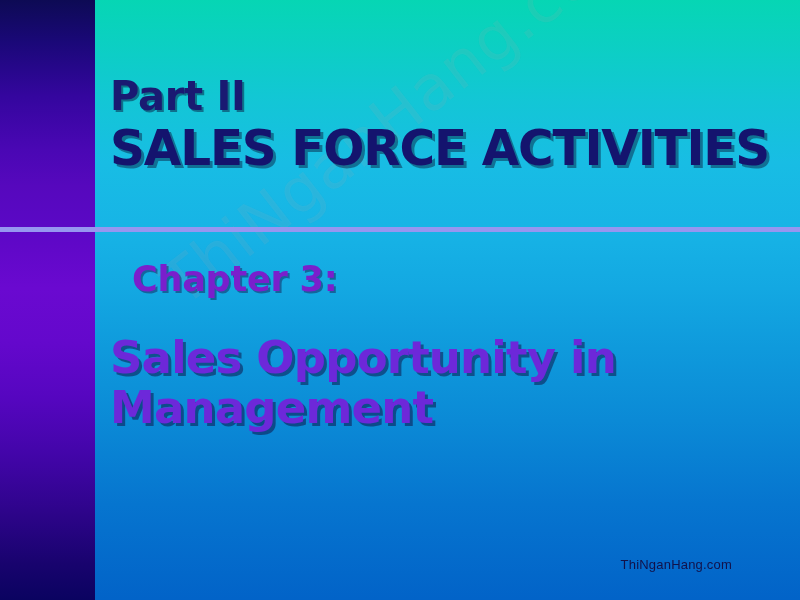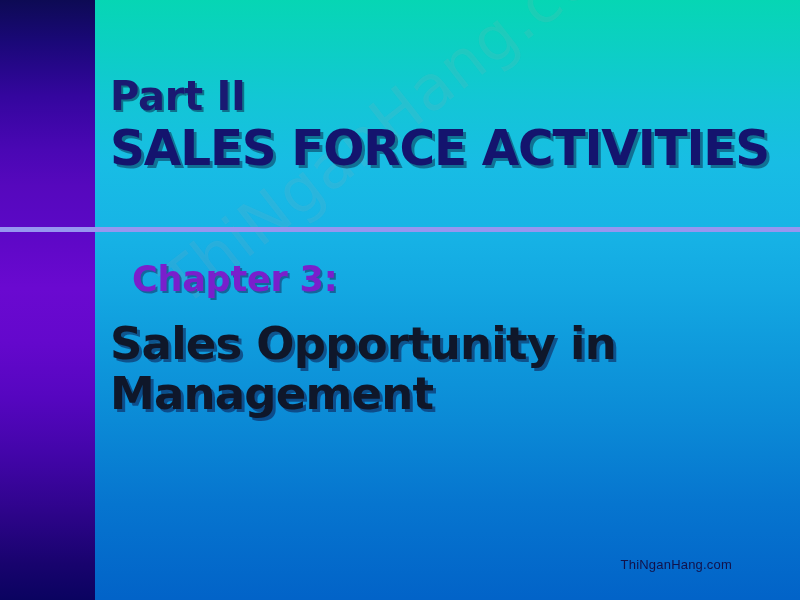--- a/index.html
+++ b/index.html
@@ -141,24 +141,24 @@
     font-size: 35px;
     font-weight: 700;
     color: #7a1fcc;
     line-height: 1.0;
     letter-spacing: -0.2px;
     text-shadow: 2px 2px 0 rgba(22, 8, 60, 0.42);
     white-space: nowrap;
     margin-left: 22px;
   }
   .chapter-title {
-    margin-top: 22px;
+    margin-top: 36px;
     font-size: 45px;
     font-weight: bold;
-    color: #0f172a;
+    color: #6d28d9;
     line-height: 1.12;
     letter-spacing: -0.8px;
     text-shadow: 3px 3px 0 rgba(14, 6, 54, 0.48);
     max-width: 560px;
   }
 </style>
 </head>
 <body>
 
 <div id="slide">

